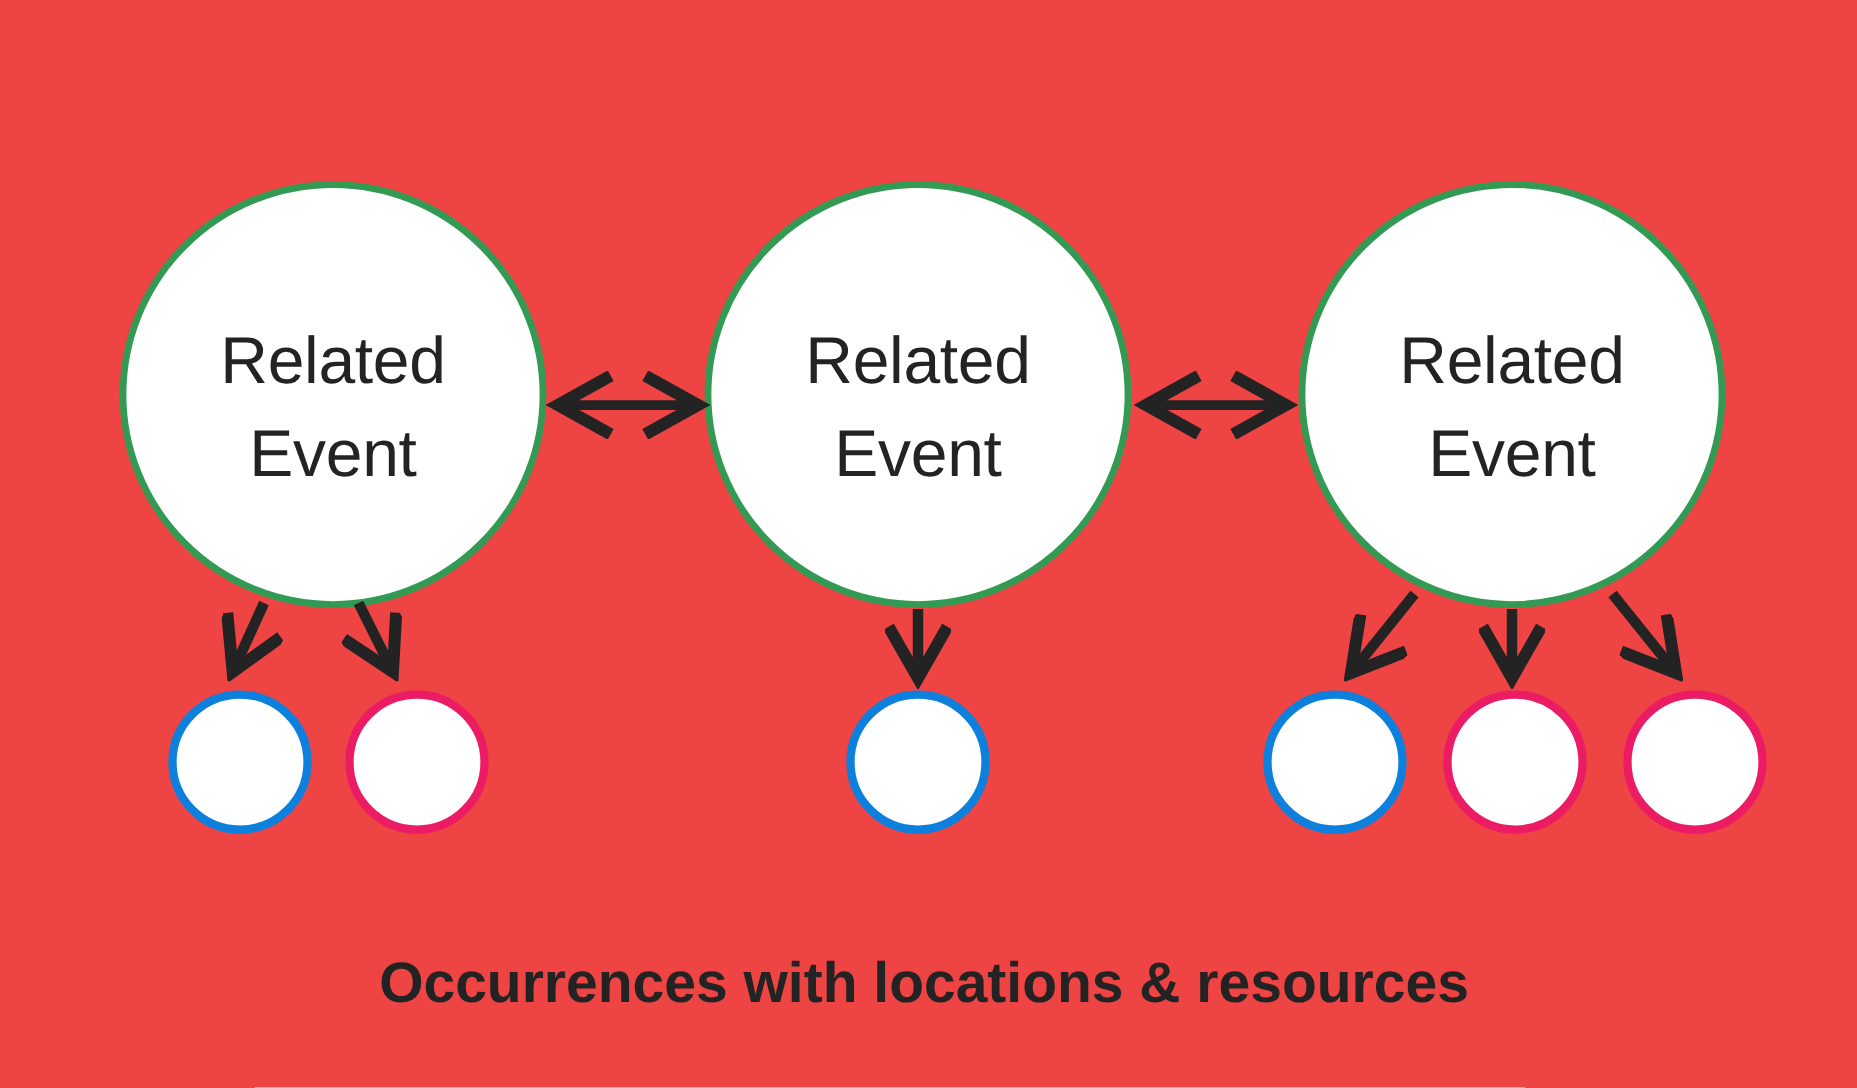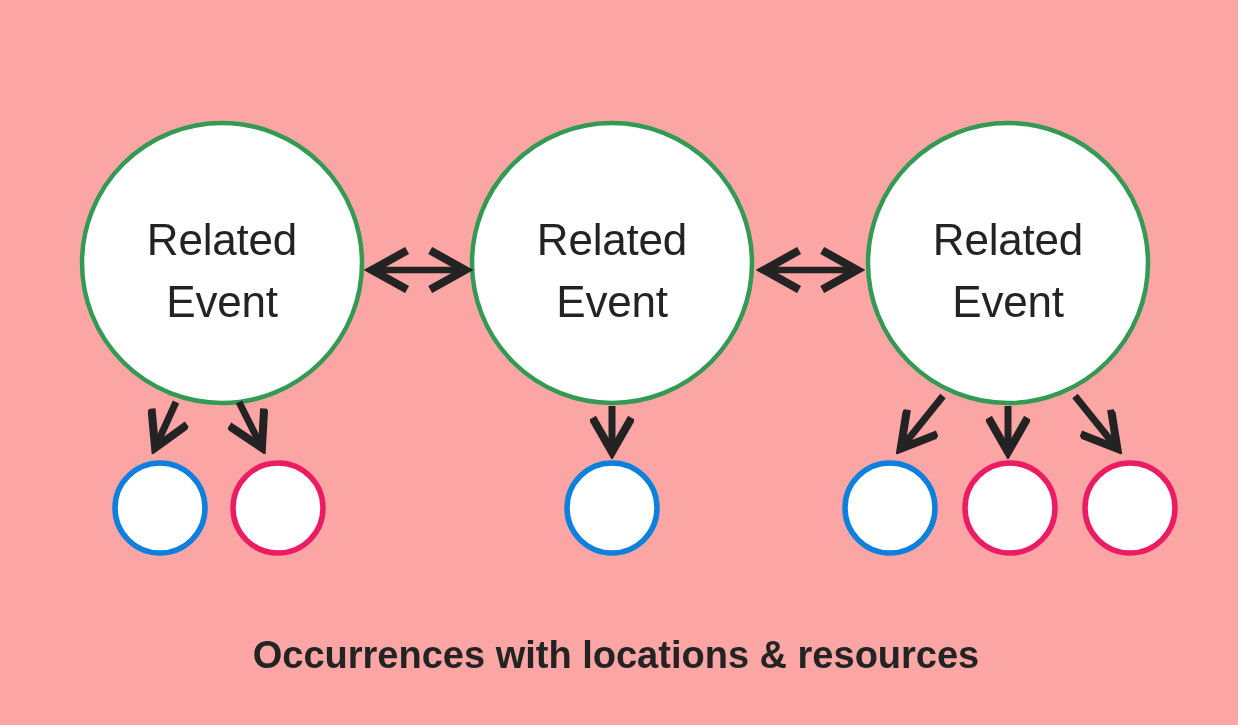--- a/index.html
+++ b/index.html
@@ -10,21 +10,21 @@
   body {
     width: 1238px;
     height: 725px;
     font-family: "Liberation Sans", sans-serif;
     overflow: hidden;
   }
   #stage {
     position: relative;
     width: 1238px;
     height: 725px;
-    background: #fca5a5;
+    background: #ef4444;
   }
   #diagram-svg {
     position: absolute;
     left: 0;
     top: 0;
     width: 1238px;
     height: 725px;
   }
   .event-label {
     font-family: "Liberation Sans", sans-serif;

